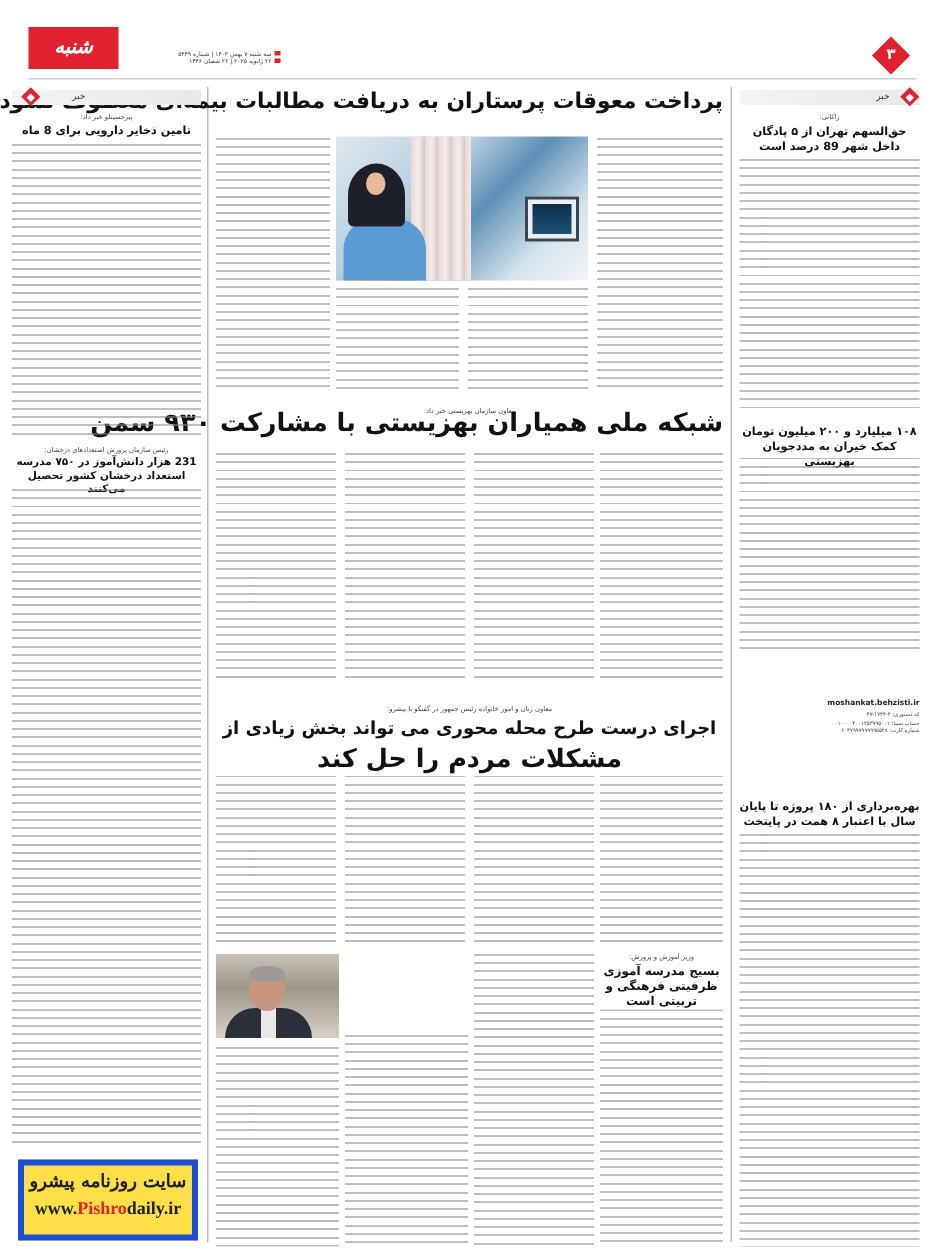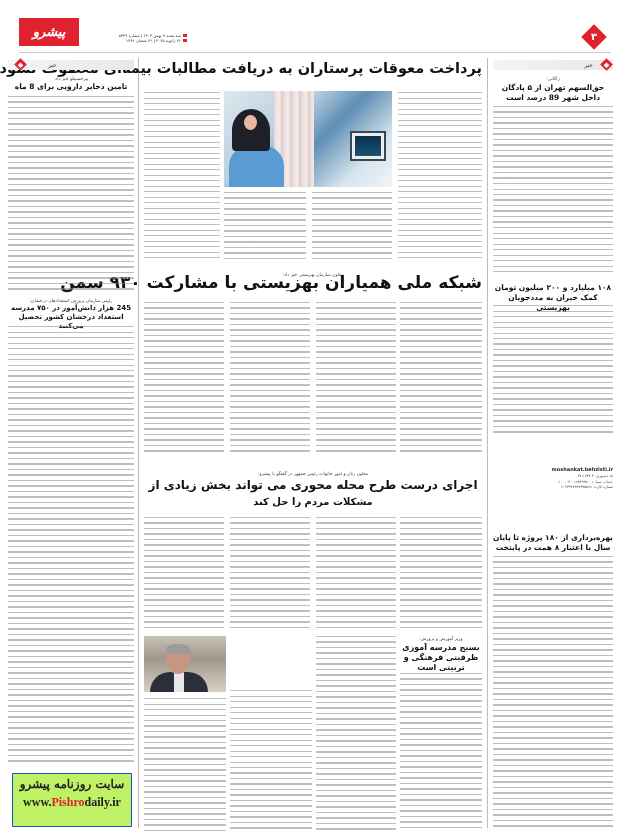--- a/index.html
+++ b/index.html
@@ -29,31 +29,31 @@
 .photo1 .face{position:absolute;left:20px;top:24px;width:13px;height:15px;border-radius:50%;background:#e9b99f}
 .photo1 .gown{position:absolute;left:5px;top:55px;width:55px;height:45px;background:#5b9bd4;border-radius:20px 20px 0 0}
 .photo1 .monitor{position:absolute;right:6px;top:40px;width:36px;height:30px;background:#eaeef1;border:2px solid #3b4652}
 .photo1 .monitor::after{content:"";position:absolute;left:3px;top:3px;right:3px;bottom:3px;background:linear-gradient(#0c2f4a,#1c5277)}
 .photo1 .curtain{position:absolute;left:50px;top:0;width:40px;height:100px;background:repeating-linear-gradient(to right,#e9d9d7 0,#f6ecea 5px,#d6c8c6 9px)}
 .photo2{background:linear-gradient(180deg,#c9c2b7 0%,#9e978c 40%,#d8d0c4 100%);overflow:hidden}
 .photo2 .head{position:absolute;left:22px;top:10px;width:24px;height:28px;border-radius:50%;background:#c89680}
 .photo2 .hair{position:absolute;left:22px;top:8px;width:24px;height:10px;border-radius:50% 50% 0 0;background:#9d9b97}
 .photo2 .suit{position:absolute;left:6px;top:36px;width:58px;height:40px;border-radius:20px 20px 0 0;background:#2a2f3a}
 .photo2 .shirt{position:absolute;left:30px;top:36px;width:10px;height:20px;background:#e8e8e8}
-.ad{background:#bef264;border:1px solid #1d4ed8}
+.ad{background:#fde047;border:4px solid #1d4ed8}
 .ad .t1{font-family:"DejaVu Serif",serif;font-size:12px;font-weight:bold;color:#222;text-align:center;line-height:20px}
 .ad .t2{font-family:"Liberation Serif",serif;font-size:12px;font-weight:bold;color:#222;text-align:center;direction:ltr;line-height:16px}
 .ad .t2 .red{color:#e0222e}
 .caption-link{font-size:5px;font-weight:bold;color:#222;direction:ltr;text-align:right}
 </style>
 </head>
 <body>
 
 <div class="abs masthead">
-  <div class="logo">پیشرو</div>
+  <div class="logo">شنبه</div>
   <div class="dates">
     <div>سه شنبه ۷ بهمن ۱۴۰۳ | شماره ۵۴۴۹</div>
     <div>۲۶ ژانویه ۲۰۲۵ | ۲۶ شعبان ۱۴۴۶</div>
   </div>
   <div class="page-num">
       <span>۳</span>
     </div>
 </div>
 <div class="rule"></div>
 
@@ -94,21 +94,21 @@
 
 <div class="abs kicker" style="left:144px;top:272px;width:338px">معاون سازمان بهزیستی خبر داد:</div>
 <div class="abs big-h" style="left:144px;top:272px;width:338px;font-size:17px">شبکه ملی همیاران بهزیستی با مشارکت ۹۳۰ سمن</div>
 <div class="abs body-text lines" style="left:400px;top:302px;width:82px;height:150px"><span style="opacity:0">معاون پیشگیری از آسیب‌های اجتماعی سازمان بهزیستی از فعالیت ۹۳۰ سازمان مردم‌نهاد در سطح کشور خبر داد و گفت این شبکه با هدف تقویت مشارکت اجتماعی راه‌اندازی شده است.</span></div>
 <div class="abs body-text lines" style="left:316px;top:302px;width:80px;height:150px"></div>
 <div class="abs body-text lines" style="left:230px;top:302px;width:80px;height:150px"></div>
 <div class="abs body-text lines" style="left:144px;top:302px;width:80px;height:150px"></div>
 
 <div class="abs kicker" style="left:144px;top:471px;width:338px">معاون زنان و امور خانواده رئیس جمهور در گفتگو با پیشرو:</div>
 <div class="abs big-h" style="left:144px;top:478px;width:338px;font-size:12px">اجرای درست طرح محله محوری می تواند بخش زیادی از</div>
-<div class="abs big-h" style="left:144px;top:496px;width:338px;font-size:10px">مشکلات مردم را حل کند</div>
+<div class="abs big-h" style="left:144px;top:496px;width:338px;font-size:17px">مشکلات مردم را حل کند</div>
 <div class="abs body-text lines" style="left:400px;top:517px;width:82px;height:114px"><span style="opacity:0">زهرا بهروز آذر معاون زنان و امور خانواده رئیس جمهور گفت طرح محله محوری یکی از طرح‌های ضروری است که اجرای درست آن می‌تواند بخش زیادی از مشکلات مردم را حل کند.</span></div>
 <div class="abs body-text lines" style="left:316px;top:517px;width:80px;height:114px"></div>
 <div class="abs body-text lines" style="left:230px;top:517px;width:80px;height:114px"></div>
 <div class="abs body-text lines" style="left:144px;top:517px;width:80px;height:114px"></div>
 
 <div class="abs kicker" style="left:400px;top:636px;width:82px">وزیر آموزش و پرورش:</div>
 <div class="abs small-h" style="left:400px;top:643px;width:82px;font-size:8px">بسیج مدرسه آموزی ظرفیتی فرهنگی و تربیتی است</div>
 <div class="abs body-text lines" style="left:400px;top:673px;width:82px;height:158px"><span style="opacity:0">وزیر آموزش و پرورش با تاکید بر نقش تشکل‌های دانش‌آموزی در تربیت نسل آینده گفت بسیج دانش‌آموزی یکی از ظرفیت‌های بزرگ فرهنگی، تربیتی و اجتماعی کشور است.</span></div>
 <div class="abs body-text lines" style="left:316px;top:636px;width:80px;height:195px"></div>
 <div class="abs body-text lines" style="left:230px;top:690px;width:82px;height:141px"></div>
@@ -122,19 +122,19 @@
 
 <div class="abs khabar" style="left:8px;top:60px;width:126px">
   <div class="kicon" style="left:8px"></div>
   <span style="left:40px">خبر</span>
 </div>
 <div class="abs kicker" style="left:8px;top:76px;width:126px">پیرحسینلو خبر داد:</div>
 <div class="abs small-h" style="left:8px;top:82px;width:126px">تامین ذخایر دارویی برای 8 ماه</div>
 <div class="abs body-text lines" style="left:8px;top:96px;width:126px;height:196px"><span style="opacity:0">رئیس سازمان غذا و دارو با بیان اینکه وضعیت ذخایر دارویی کشور ایده‌آل نیست اما نگرانی جدی نیز وجود ندارد، گفت ذخایر دارویی برای ۳ ماه تامین شده است.</span></div>
 
 <div class="abs kicker" style="left:8px;top:298px;width:126px">رئیس سازمان پرورش استعدادهای درخشان:</div>
-<div class="abs small-h" style="left:8px;top:304px;width:126px;font-size:7px;line-height:9px">245 هزار دانش‌آموز در ۷۵۰ مدرسه استعداد درخشان کشور تحصیل می‌کنند</div>
+<div class="abs small-h" style="left:8px;top:304px;width:126px;font-size:7px;line-height:9px">231 هزار دانش‌آموز در ۷۵۰ مدرسه استعداد درخشان کشور تحصیل می‌کنند</div>
 <div class="abs body-text lines" style="left:8px;top:326px;width:126px;height:440px"><span style="opacity:0">رئیس سازمان ملی پرورش استعدادهای درخشان با اشاره به فعالیت ۷۵۰ مدرسه سمپاد در کشور گفت در سال تحصیلی ۱۴۰۴-۱۴۰۳ بیش از ۱۳۲ هزار دانش‌آموز در این مدارس مشغول تحصیل هستند.</span></div>
 
 <div class="abs ad" style="left:12px;top:773px;width:120px;height:54px">
   <div class="t1">سایت روزنامه پیشرو</div>
   <div class="t2"><span>www.</span><span class="red">Pishro</span><span>daily.ir</span></div>
 </div>
 
 </body></html>

